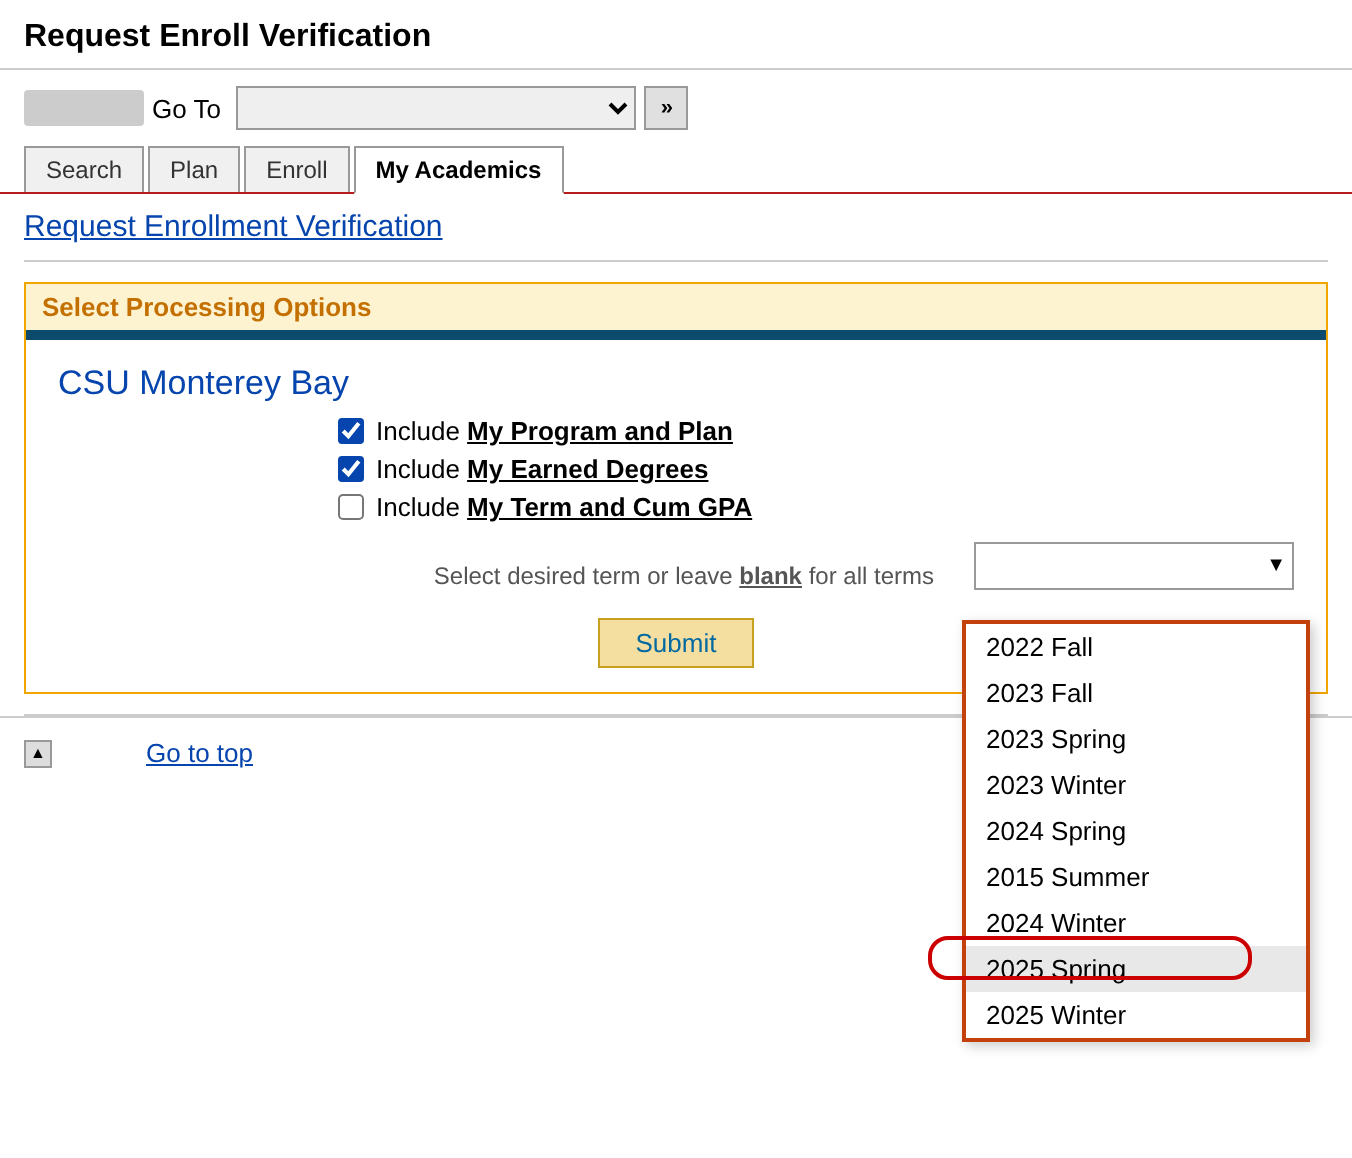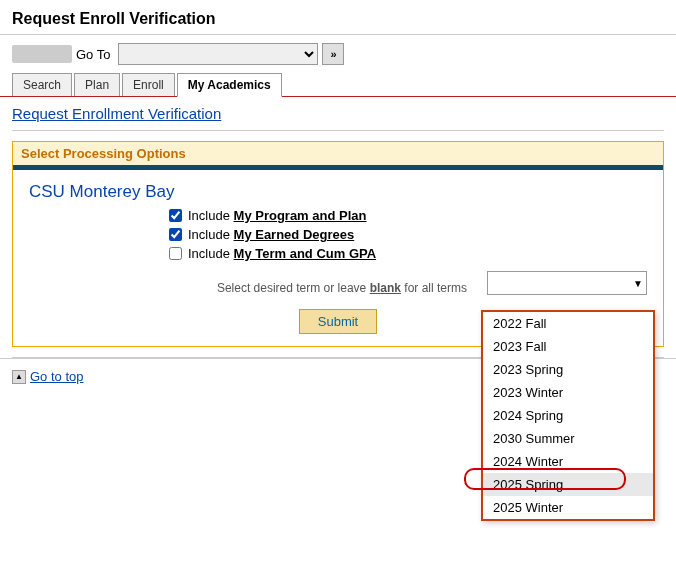--- a/index.html
+++ b/index.html
@@ -174,20 +174,21 @@
       display: flex;
       align-items: center;
       gap: 4px;
       border-top: 1px solid #ccc;
     }
     .bottom-link {
       color: #0645ad;
       text-decoration: underline;
       cursor: pointer;
       font-size: 13px;
+      margin-left: 43px;
     }
     .up-icon {
       width: 14px;
       height: 14px;
       background: #ddd;
       border: 1px solid #999;
       display: inline-flex;
       align-items: center;
       justify-content: center;
       font-size: 8px;
@@ -322,20 +323,20 @@
     <div class="up-icon">▲</div>
     <a class="bottom-link">Go to top</a>
   </div>
 
   <div class="dropdown-overlay">
     <div class="dropdown-item">2022 Fall</div>
     <div class="dropdown-item">2023 Fall</div>
     <div class="dropdown-item">2023 Spring</div>
     <div class="dropdown-item">2023 Winter</div>
     <div class="dropdown-item">2024 Spring</div>
-    <div class="dropdown-item">2030 Summer</div>
+    <div class="dropdown-item">2015 Summer</div>
     <div class="dropdown-item">2024 Winter</div>
     <div class="dropdown-item highlighted">2025 Spring</div>
     <div class="dropdown-item">2025 Winter</div>
   </div>
 
   <div class="highlighted-ring"></div>
 </div>
 
 </body></html>

